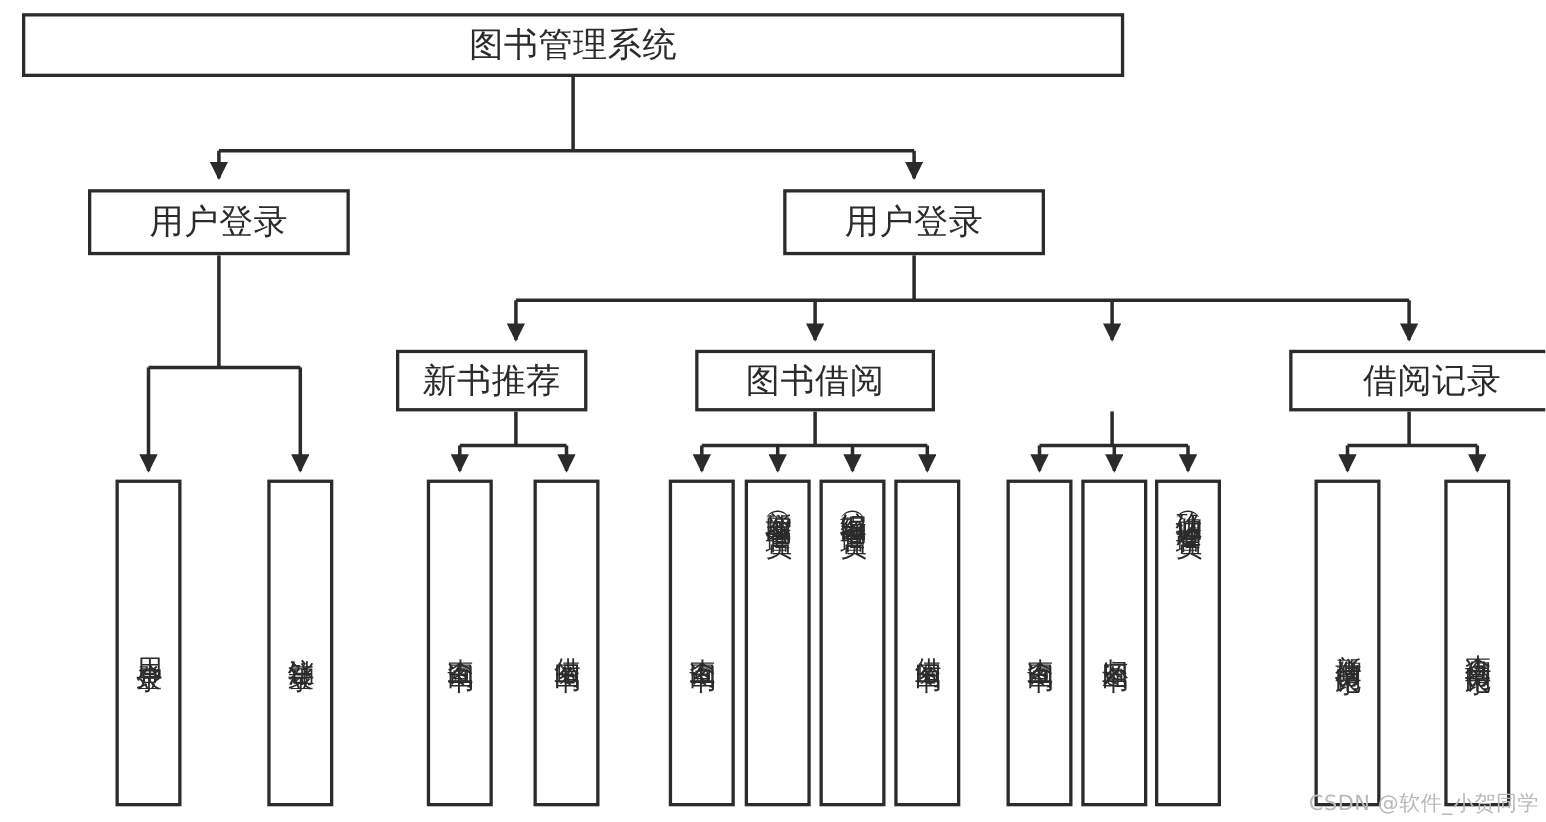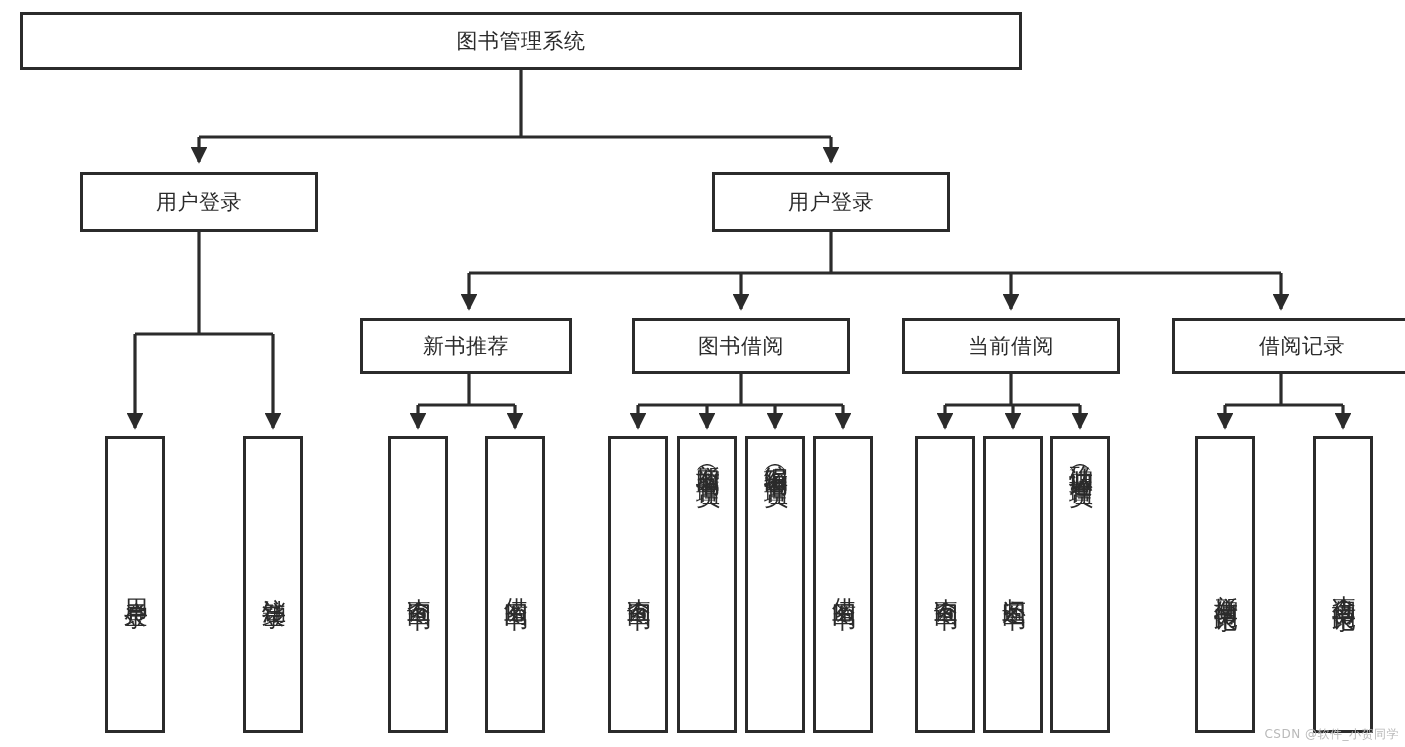--- a/index.html
+++ b/index.html
@@ -29,21 +29,21 @@
     box-sizing: border-box;
     border: 3px solid #2b2b2b;
     background: #ffffff;
     color: #2b2b2b;
     display: flex;
     align-items: center;
     justify-content: center;
     z-index: 2;
   }
   .node .lbl {
-    font-size: 21px;
+    font-size: 31px;
     line-height: 1.05;
     letter-spacing: 0.5px;
     white-space: nowrap;
   }
   
   .node.vert {
     align-items: flex-start;
     justify-content: center;
     padding-top: 0;
   }
@@ -62,21 +62,21 @@
   .node.vtop {
     align-items: flex-start;
   }
   .node.vtop .lbl {
     margin-top: 6px;
   }
   #watermark {
     position: absolute;
     right: 6px;
     bottom: 4px;
-    font-size: 12px;
+    font-size: 19px;
     color: #b9b9b9;
     letter-spacing: 0.5px;
     white-space: nowrap;
     z-index: 3;
   }
 </style>
 </head>
 <body>
 
 <div id="canvas">
@@ -135,28 +135,25 @@
     <span class="lbl">图书管理系统</span>
   </div>
 
   <div class="node" style="left:80px; top:172px; width:238px; height:60px;">
     <span class="lbl">用户登录</span>
   </div>
   <div class="node" style="left:712px; top:172px; width:238px; height:60px;">
     <span class="lbl">用户登录</span>
   </div>
 
-  <div class="node" style="left:360px; top:318px; width:212px; height:56px;">
+  <div class="node" style="left:360px; top:318px; width:174px; height:56px;">
     <span class="lbl">新书推荐</span>
   </div>
   <div class="node" style="left:632px; top:318px; width:218px; height:56px;">
     <span class="lbl">图书借阅</span>
-  </div>
-  <div class="node" style="left:902px; top:318px; width:218px; height:56px;">
-    <span class="lbl">当前借阅</span>
   </div>
   <div class="node" style="left:1172px; top:318px; width:260px; height:56px;">
     <span class="lbl">借阅记录</span>
   </div>
 
   <div class="node vert vmid" style="left:105px; top:436px; width:60px; height:297px;">
     <span class="lbl">用户登录</span>
   </div>
   <div class="node vert vmid" style="left:243px; top:436px; width:60px; height:297px;">
     <span class="lbl">注销登录</span>

